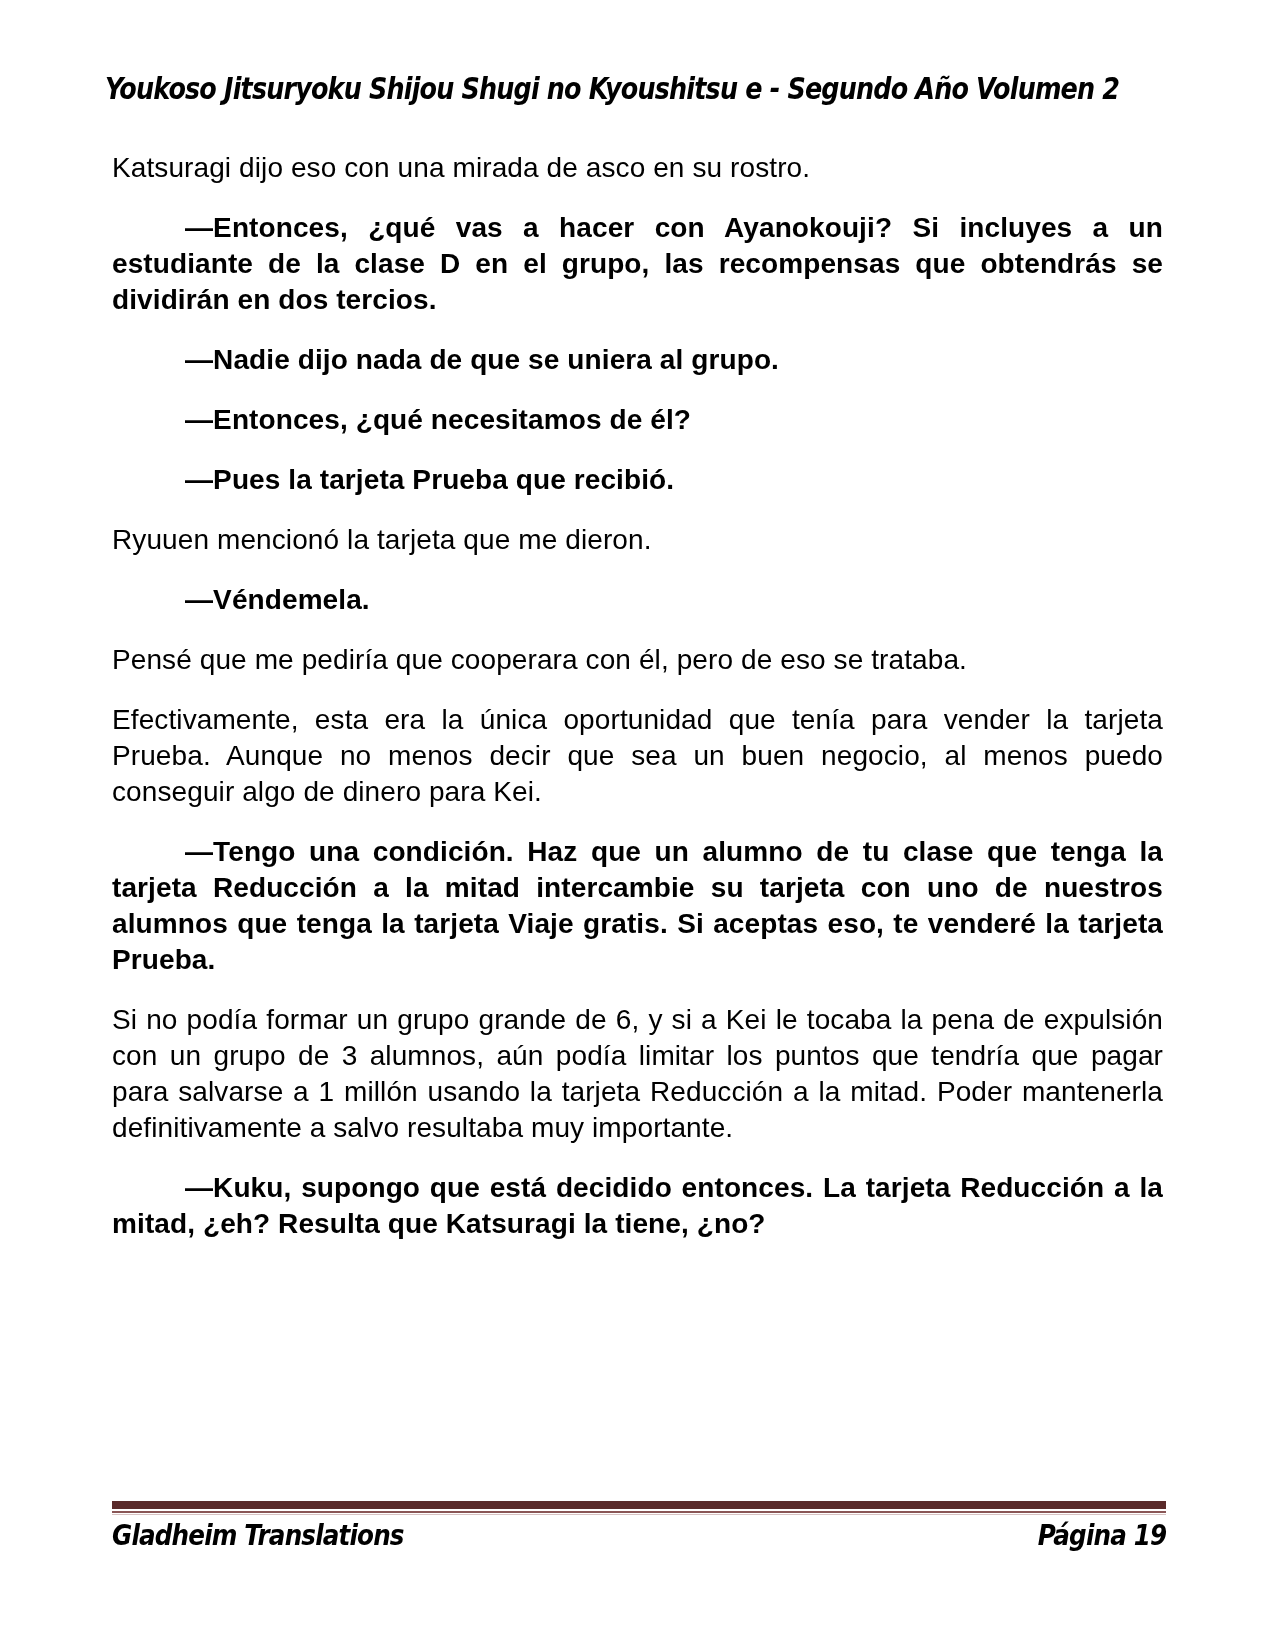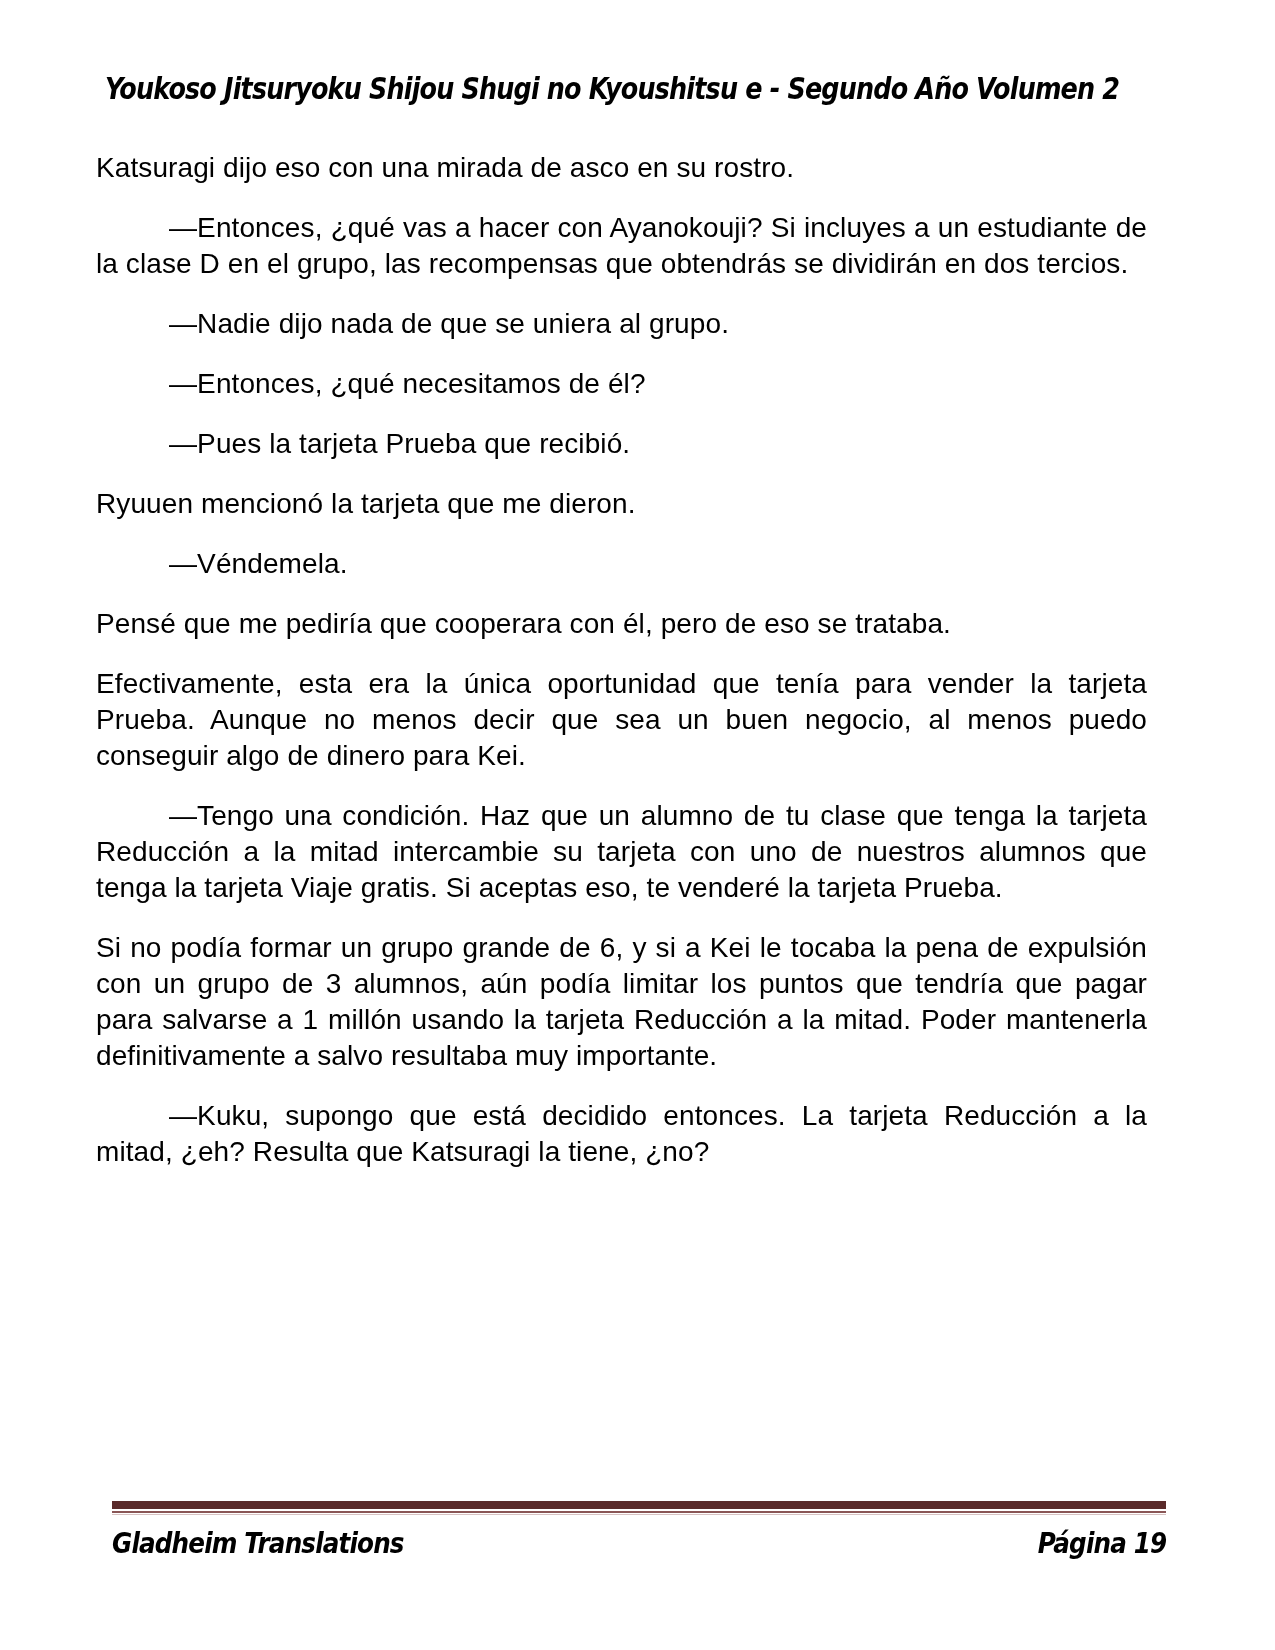--- a/index.html
+++ b/index.html
@@ -26,46 +26,47 @@
     font-style: italic;
     font-size: 31px;
     letter-spacing: -1px;
     white-space: nowrap;
     transform: scaleX(0.82);
     transform-origin: left center;
   }
   
   .content {
     position: absolute;
-    left: 96px;
+    left: 112px;
     top: 150px;
     width: 1051px;
   }
   .content p {
     margin: 0 0 24px 0;
     font-size: 28px;
     line-height: 36px;
     text-align: justify;
     letter-spacing: 0.1px;
   }
   .content p.indent {
     text-indent: 73px;
+    font-weight: bold;
   }
   
   .footer {
     position: absolute;
     left: 112px;
     right: 109px;
     top: 1501px;
   }
   .rule-a { height: 8px; background: var(--rule-color, #5a2a2a); }
   .rule-b { height: 2px; margin-top: 2px; background: var(--rule-thin, #8a5656); }
   .rule-c { height: 1px; margin-top: 1px; background: #d9c3c3; }
   .footer-text {
-    margin-top: 11px;
+    margin-top: 3px;
     display: flex;
     justify-content: space-between;
     align-items: baseline;
     font-family: "DejaVu Sans", "Liberation Sans", sans-serif;
     font-weight: bold;
     font-style: italic;
     font-size: 29px;
     letter-spacing: -1px;
   }
   .footer-left  { transform: scaleX(0.85); transform-origin: left center;  white-space: nowrap; }

